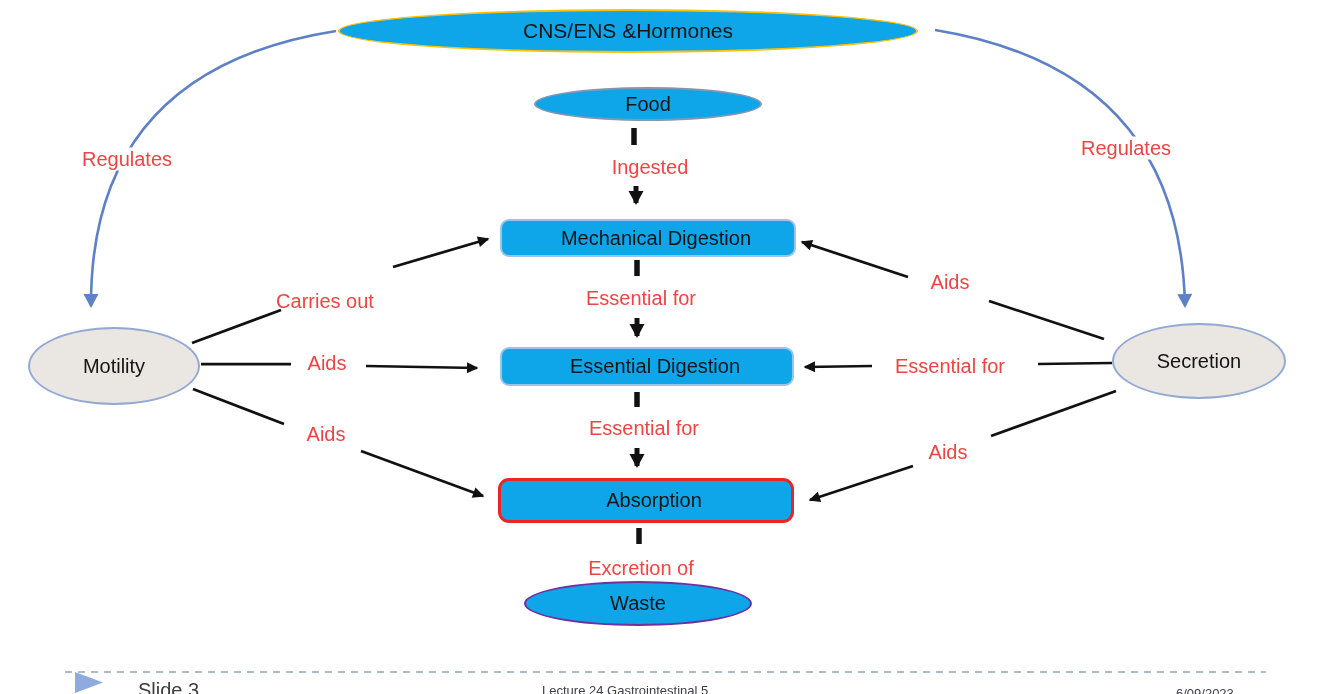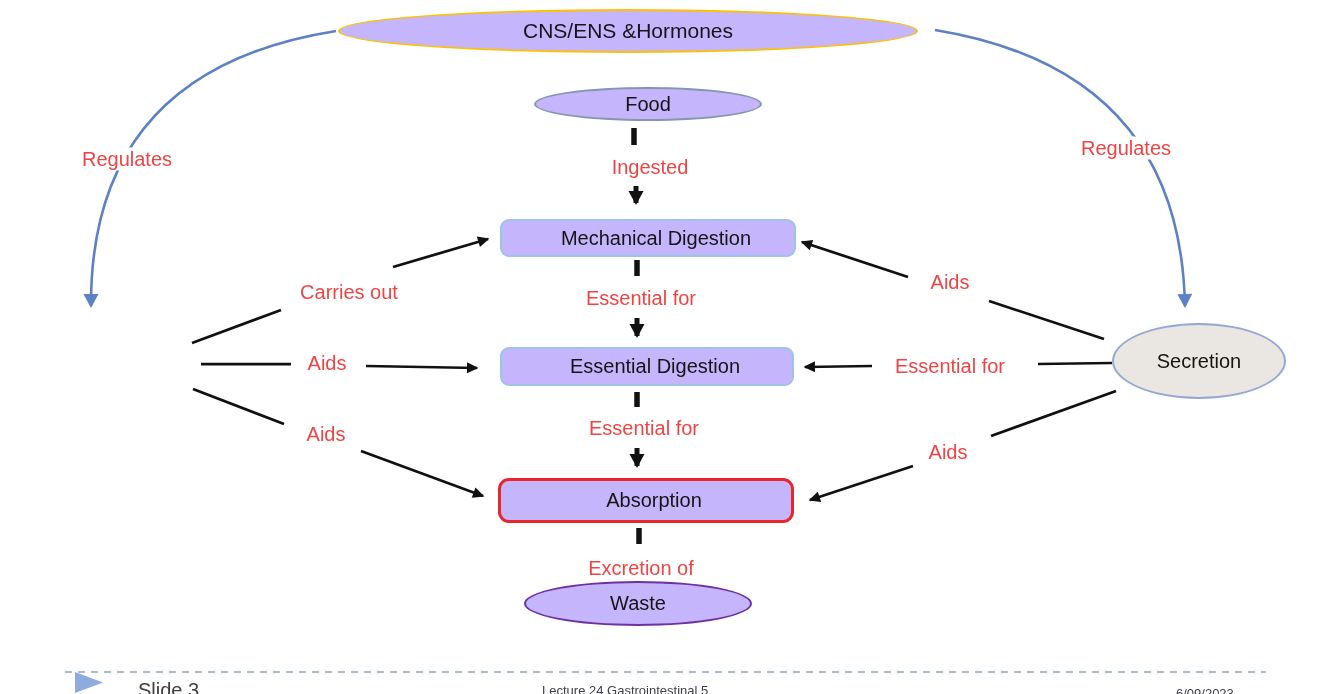--- a/index.html
+++ b/index.html
@@ -3,21 +3,21 @@
 <meta charset="utf-8">
 <style>
   html,body { margin:0; padding:0; background:#ffffff; }
   .stage {
     position:relative; width:1334px; height:694px; background:#ffffff;
     font-family:"Liberation Sans", sans-serif; overflow:hidden; color:#151515;
   }
   svg.wires { position:absolute; left:0; top:0; width:1334px; height:694px; }
   .node {
     position:absolute; display:flex; align-items:center; justify-content:center;
-    box-sizing:border-box; background:#c4b5fd; font-size:20px; white-space:nowrap;
+    box-sizing:border-box; background:#0ea5e9; font-size:20px; white-space:nowrap;
     text-align:center;
   }
   .ellipse { border-radius:50%; }
   .roundbox { border-radius:9px;padding-left:16px; }
   .organ { background:#EAE6E2; }
   .lbl {
     position:absolute; transform:translate(-50%,-50%); white-space:nowrap;
     font-size:20px; color:#ef4444;
   }
   .lbl.maskbg { background:#ffffff; padding:0 3px; }
@@ -94,34 +94,37 @@
   </div>
 
   <div class="node roundbox" style="left:498px; top:478px; width:296px; height:45px; border:3px solid #E8262A; border-radius:11px;">
     <span>Absorption</span>
   </div>
 
   <div class="node ellipse" style="left:524px; top:581px; width:228px; height:45px; border:2px solid #7030A0;">
     <span>Waste</span>
   </div>
 
+  <div class="node ellipse organ" style="left:28px; top:327px; width:172px; height:78px; border:2px solid #93A9D4;">
+    <span>Motility</span>
+  </div>
 
   <div class="node ellipse organ" style="left:1112px; top:323px; width:174px; height:76px; border:2px solid #93A9D4;">
     <span>Secretion</span>
   </div>
 
   <div class="lbl" style="left:650px; top:167px;">Ingested</div>
   <div class="lbl" style="left:641px; top:298px;">Essential for</div>
   <div class="lbl" style="left:644px; top:428px;">Essential for</div>
   <div class="lbl" style="left:641px; top:568px;">Excretion of</div>
 
   <div class="lbl maskbg" style="left:127px; top:159px;">Regulates</div>
   <div class="lbl maskbg" style="left:1126px; top:148px;">Regulates</div>
 
-  <div class="lbl" style="left:325px; top:292px;margin-left:24px;">Carries out</div>
+  <div class="lbl" style="left:325px; top:301px;">Carries out</div>
   <div class="lbl" style="left:327px; top:363px;">Aids</div>
   <div class="lbl" style="left:326px; top:434px;">Aids</div>
 
   <div class="lbl" style="left:950px; top:282px;">Aids</div>
   <div class="lbl" style="left:950px; top:366px;">Essential for</div>
   <div class="lbl" style="left:948px; top:452px;">Aids</div>
 
   <div class="footer-text" style="left:138px; top:679px; font-size:20px; color:#3d3d3d;">Slide 3</div>
   <div class="footer-text" style="left:542px; top:683px; font-size:13px;">Lecture 24 Gastrointestinal 5</div>
   <div class="footer-text" style="left:1176px; top:686px; font-size:13px;">6/09/2023</div>

